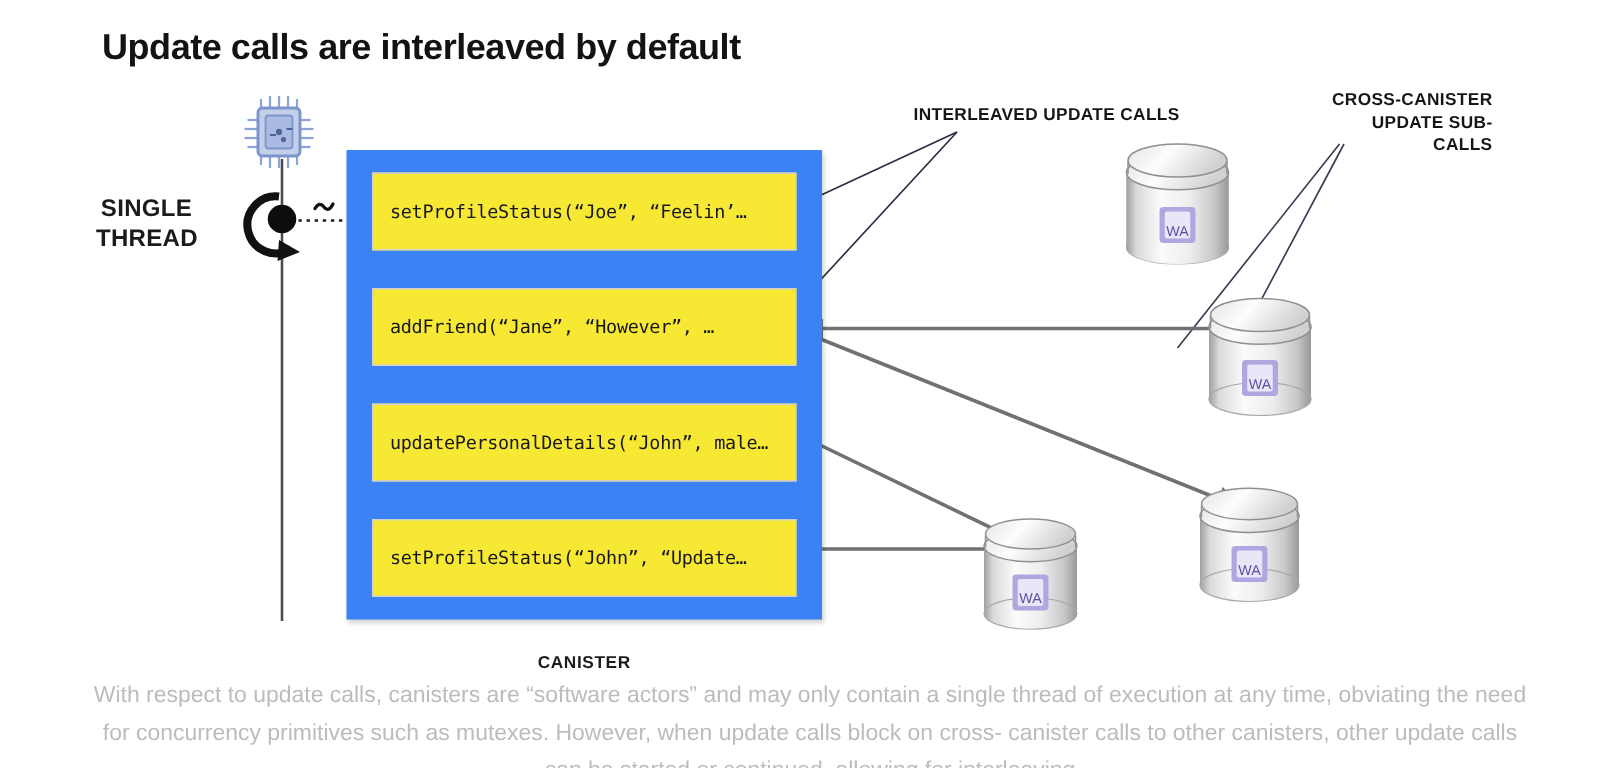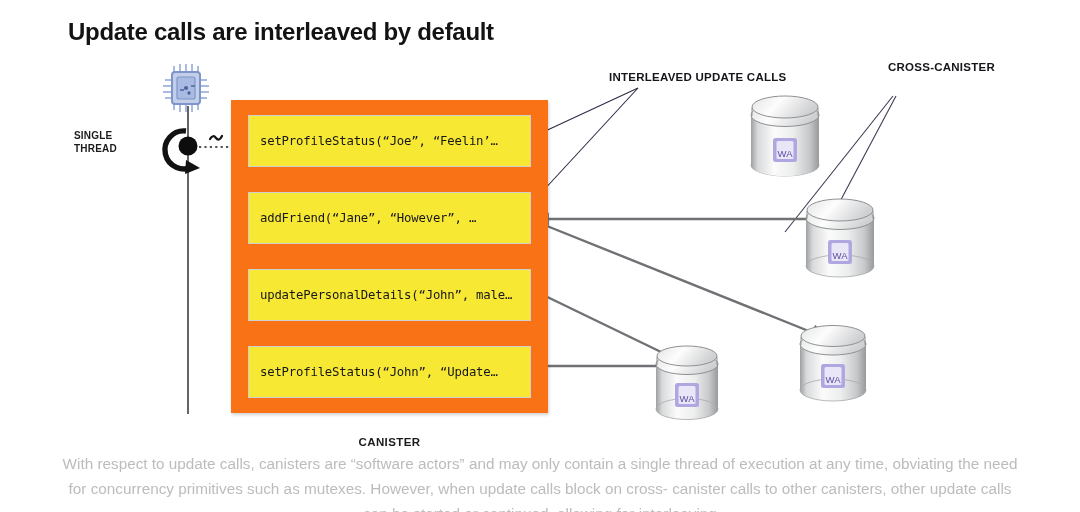--- a/index.html
+++ b/index.html
@@ -23,36 +23,36 @@
     letter-spacing: -0.3px;
     white-space: nowrap;
   }
 
   
   #wires { position: absolute; left: 0; top: 0; width: 1080px; height: 512px; }
 
   
   #thread-label {
     position: absolute;
-    left: 74px; top: 130px;
+    left: 64px; top: 130px;
     width: 64px;
-    text-align: left;
-    font-size: 10px;
+    text-align: right;
+    font-size: 16px;
     font-weight: bold;
     color: #1b1b1b;
     line-height: 1.28;
     letter-spacing: 0.2px;
   }
 
   
   #canister-frame {
     position: absolute;
     left: 231px; top: 100px;
     width: 317px; height: 313px;
-    background: #f97316;
+    background: #3b82f6;
     padding: 15px 17px;
     display: flex;
     flex-direction: column;
     justify-content: space-between;
     box-shadow: 1px 2px 3px rgba(0,0,0,0.18);
   }
   .call-box {
     height: 52px;
     background: #f7e834;
     border: 1px solid #cfcfcf;
@@ -253,20 +253,21 @@
     <div class="call-box">setProfileStatus(“Joe”, “Feelin’…</div>
     <div class="call-box">addFriend(“Jane”, “However”, …</div>
     <div class="call-box">updatePersonalDetails(“John”, male…</div>
     <div class="call-box">setProfileStatus(“John”, “Update…</div>
   </div>
   <div id="canister-caption">CANISTER</div>
 
   <div class="anno" id="anno-interleaved">INTERLEAVED UPDATE CALLS</div>
   <div class="anno" id="anno-cross">
     <div>CROSS-CANISTER</div>
+    <div>UPDATE SUB-CALLS</div>
   </div>
 
   <div id="caption">
     <span>With respect to update calls, canisters are “software actors” and may only contain a single thread of execution at any</span>
     <span>time, obviating the need for concurrency primitives such as mutexes. However, when update calls block on cross-</span>
     <span>canister calls to other canisters, other update calls can be started or continued, allowing for interleaving</span>
   </div>
 
 </div>
 

